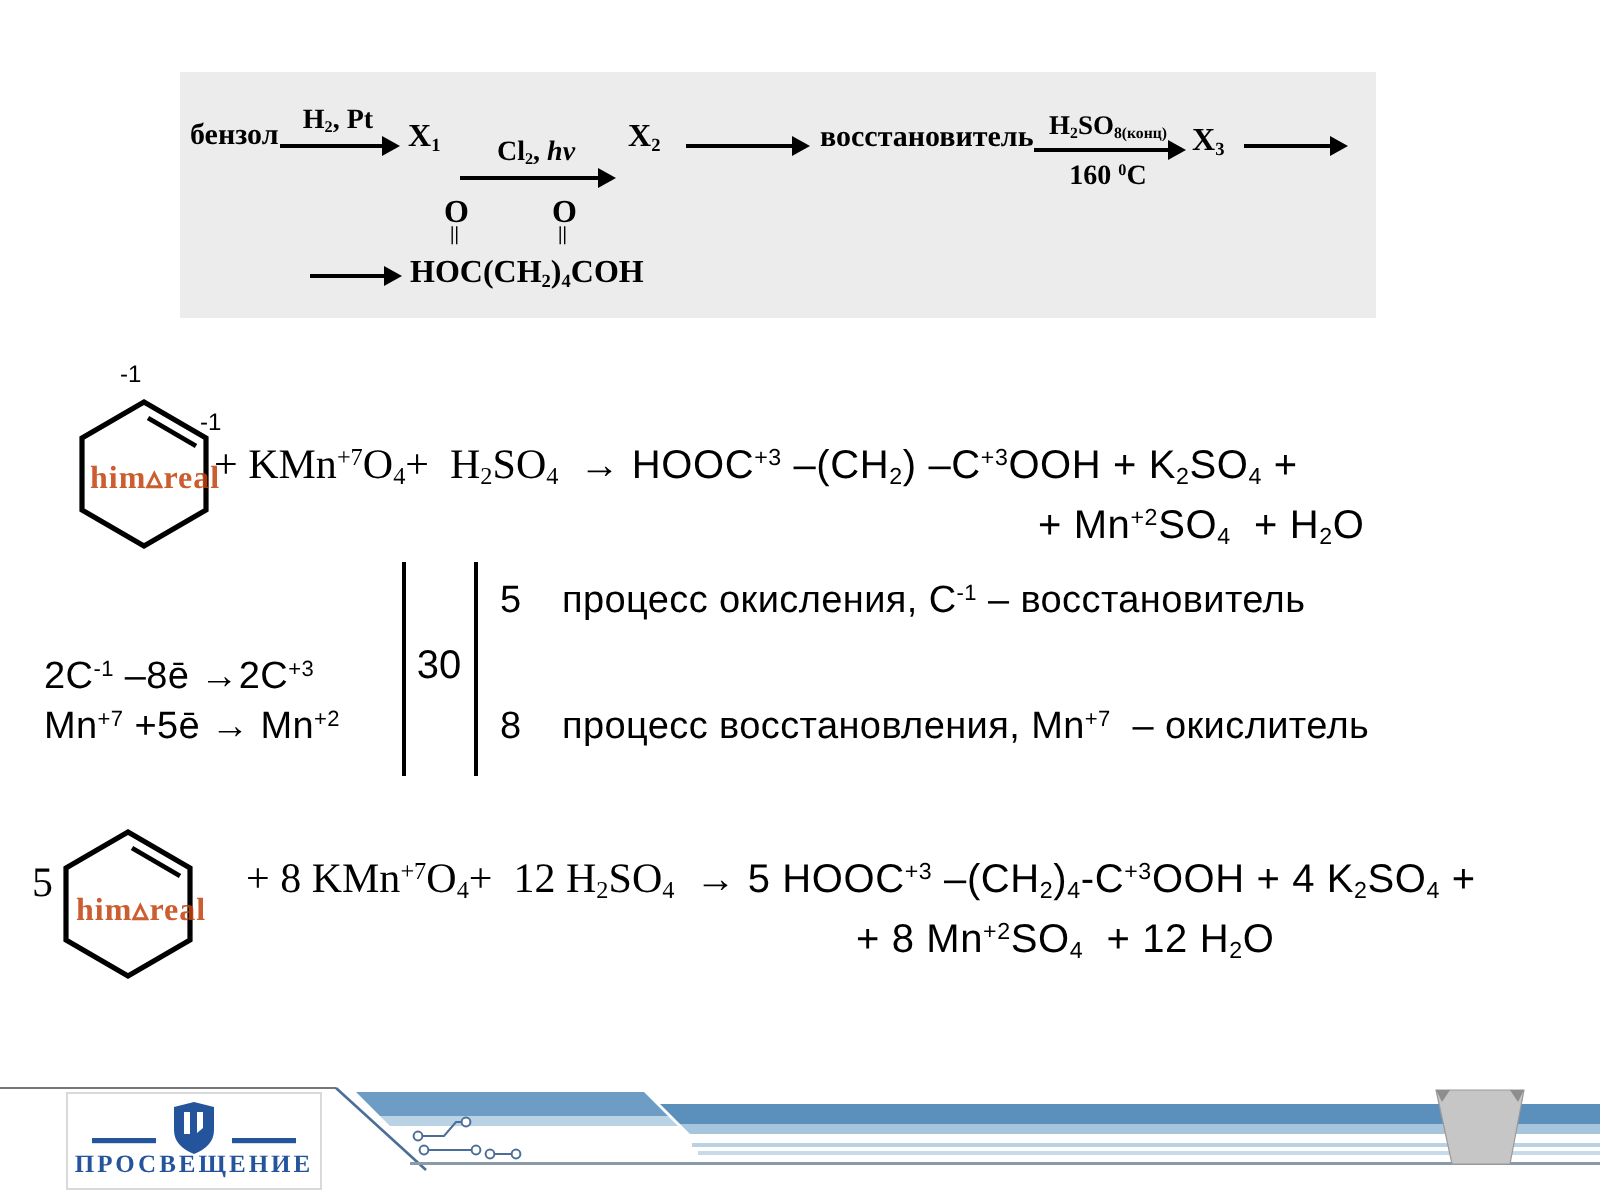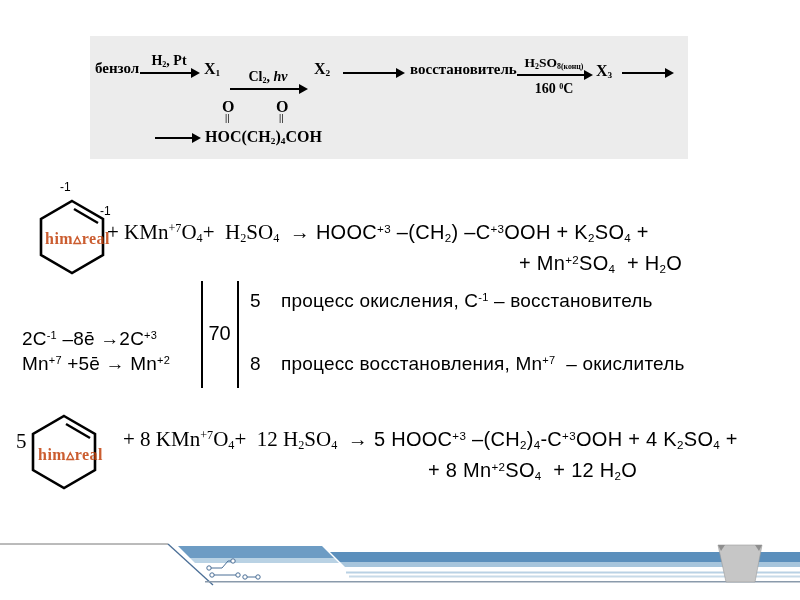--- a/index.html
+++ b/index.html
@@ -108,21 +108,21 @@
   <span class="watermark" style="left:45px; top:229px;">him▵real</span>
 
   <div class="eq" style="left:107px; top:220px;"><span class="sf">+ KMn<sup>+7</sup>O<sub>4</sub>+  H<sub>2</sub>SO<sub>4</sub>  </span><span class="ss">→ HOOC<sup>+3</sup> –(CH<sub>2</sub>) –C<sup>+3</sup>OOH + K<sub>2</sub>SO<sub>4</sub> +</span></div>
   <div class="eq ss" style="left:519px; top:252px;">+ Mn<sup>+2</sup>SO<sub>4</sub>  + H<sub>2</sub>O</div>
 
   <div class="bal" style="left:22px; top:290px;margin-top:38px;">2C<sup>-1</sup> –8ē →2C<sup>+3</sup></div>
   <div class="bal" style="left:22px; top:353px;text-align:center;">Mn<sup>+7</sup> +5ē → Mn<sup>+2</sup></div>
 
   <div class="vbar" style="left:201px; top:281px; height:107px;"></div>
   <div class="vbar" style="left:237px; top:281px; height:107px;"></div>
-  <div class="lcm" style="left:202px; top:322px; width:35px;">70</div>
+  <div class="lcm" style="left:202px; top:322px; width:35px;">30</div>
 
   <div class="bal" style="left:250px; top:290px;">5</div>
   <div class="bal" style="left:281px; top:290px;">процесс окисления, C<sup>-1</sup> – восстановитель</div>
   <div class="bal" style="left:250px; top:353px;">8</div>
   <div class="bal" style="left:281px; top:353px;">процесс восстановления, Mn<sup>+7</sup>  – окислитель</div>
 
   <span class="sf" style="position:absolute; left:16px; top:429px;">5</span>
   <svg style="position:absolute; left:28px; top:412px;" width="72" height="80" viewBox="0 0 72 80">
     <polygon points="36,4 67,22 67,58 36,76 5,58 5,22" fill="none" stroke="#000" stroke-width="2.6"></polygon>
     <line x1="38" y1="12" x2="62" y2="26" stroke="#000" stroke-width="2.4"></line>
@@ -159,14 +159,24 @@
       <circle cx="258" cy="47" r="2.2" fill="#fff"></circle>
     </g>
 
     <g>
       <polygon points="718,15 762,15 755,52 726,52" fill="#c6c6c6" stroke="#9a9a9a" stroke-width="0.6"></polygon>
       <polygon points="718,15 725,15 721,21" fill="#8e8e8e"></polygon>
       <polygon points="755,15 762,15 759,21" fill="#8e8e8e"></polygon>
     </g>
   </svg>
 
+  <div class="logo-box">
+    <svg width="126" height="34" viewBox="0 0 126 34">
+      <rect x="12" y="22" width="32" height="2.6" fill="#24549c"></rect>
+      <rect x="82" y="22" width="32" height="2.6" fill="#24549c"></rect>
+      <path d="M63 4 L73 6.5 L73 18 Q73 26 63 30 Q53 26 53 18 L53 6.5 Z" fill="#24549c"></path>
+      <rect x="58" y="9" width="3" height="11" fill="#fff"></rect>
+      <path d="M64.5 9 h3 v8 l-3 2.5 z" fill="#fff"></path>
+    </svg>
+    <span class="logo-text">ПРОСВЕЩЕНИЕ</span>
+  </div>
 
 </div>
 
 </body></html>

